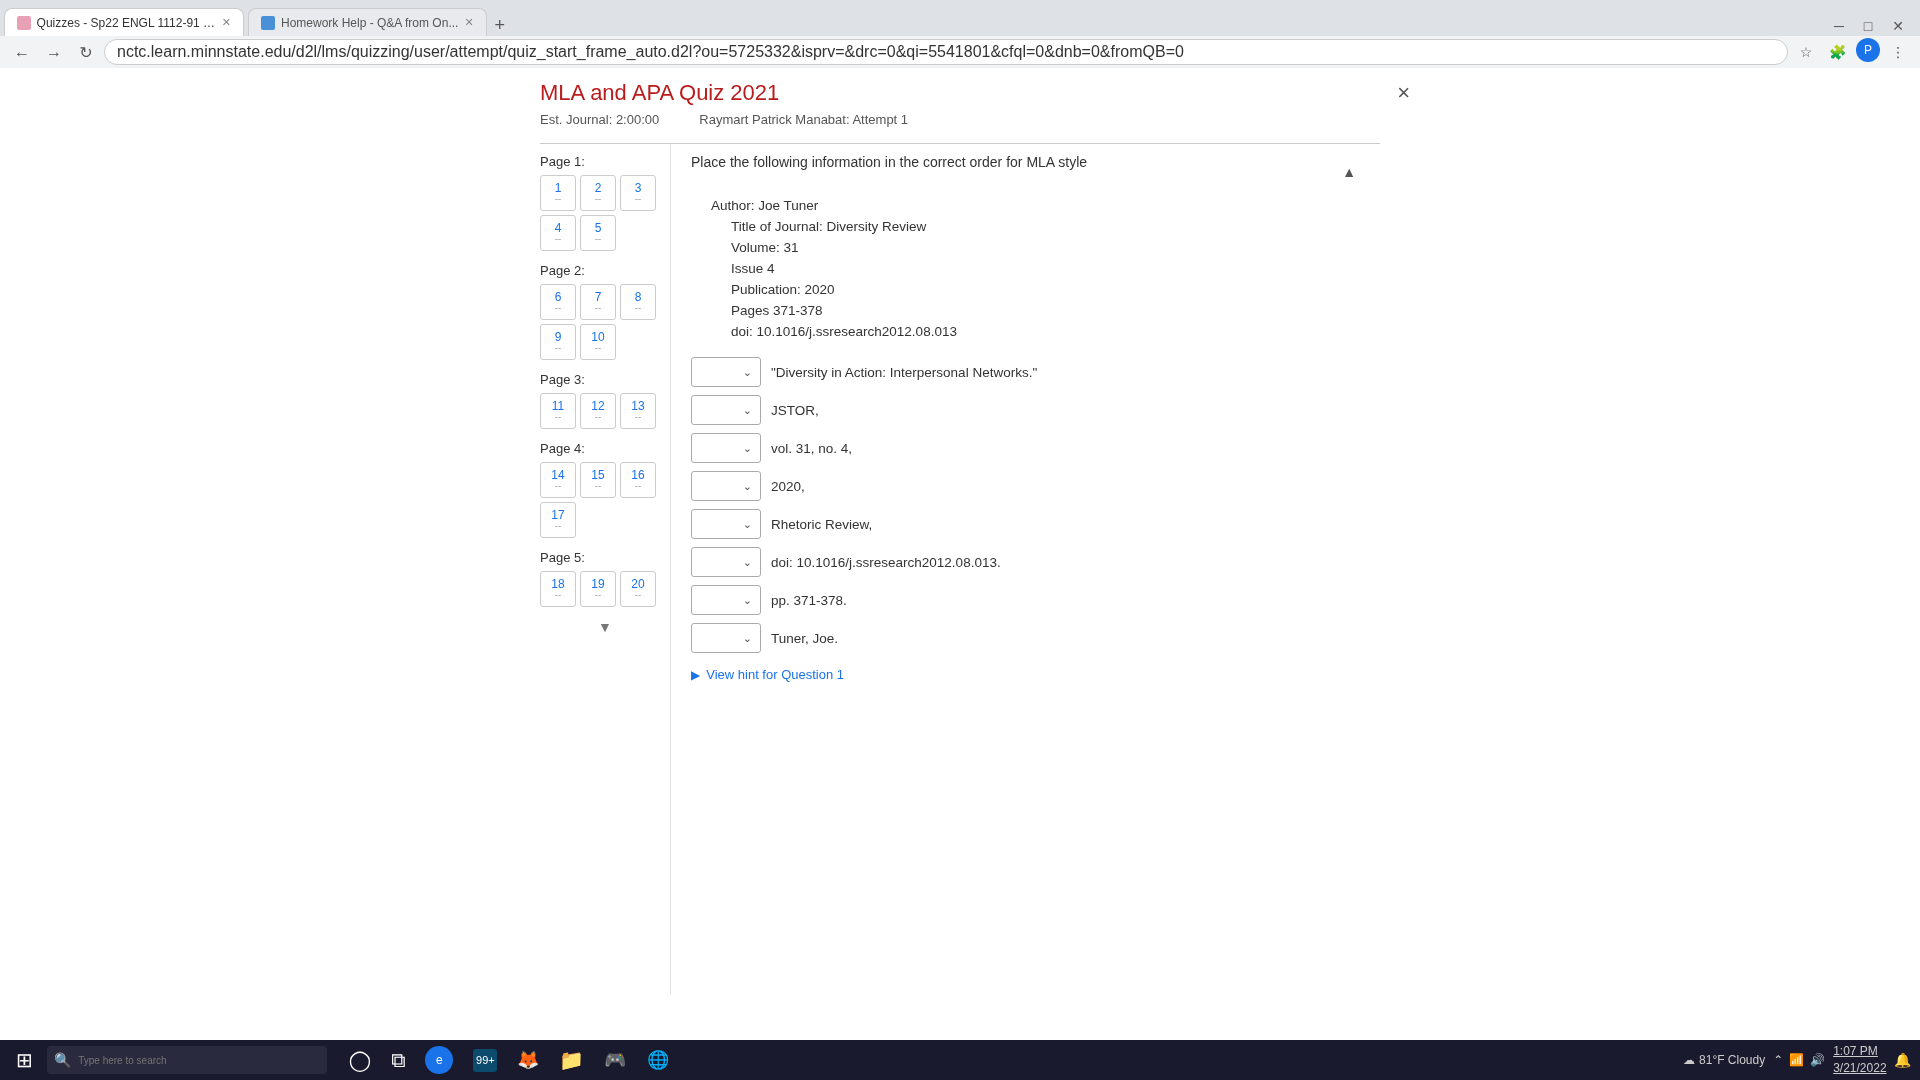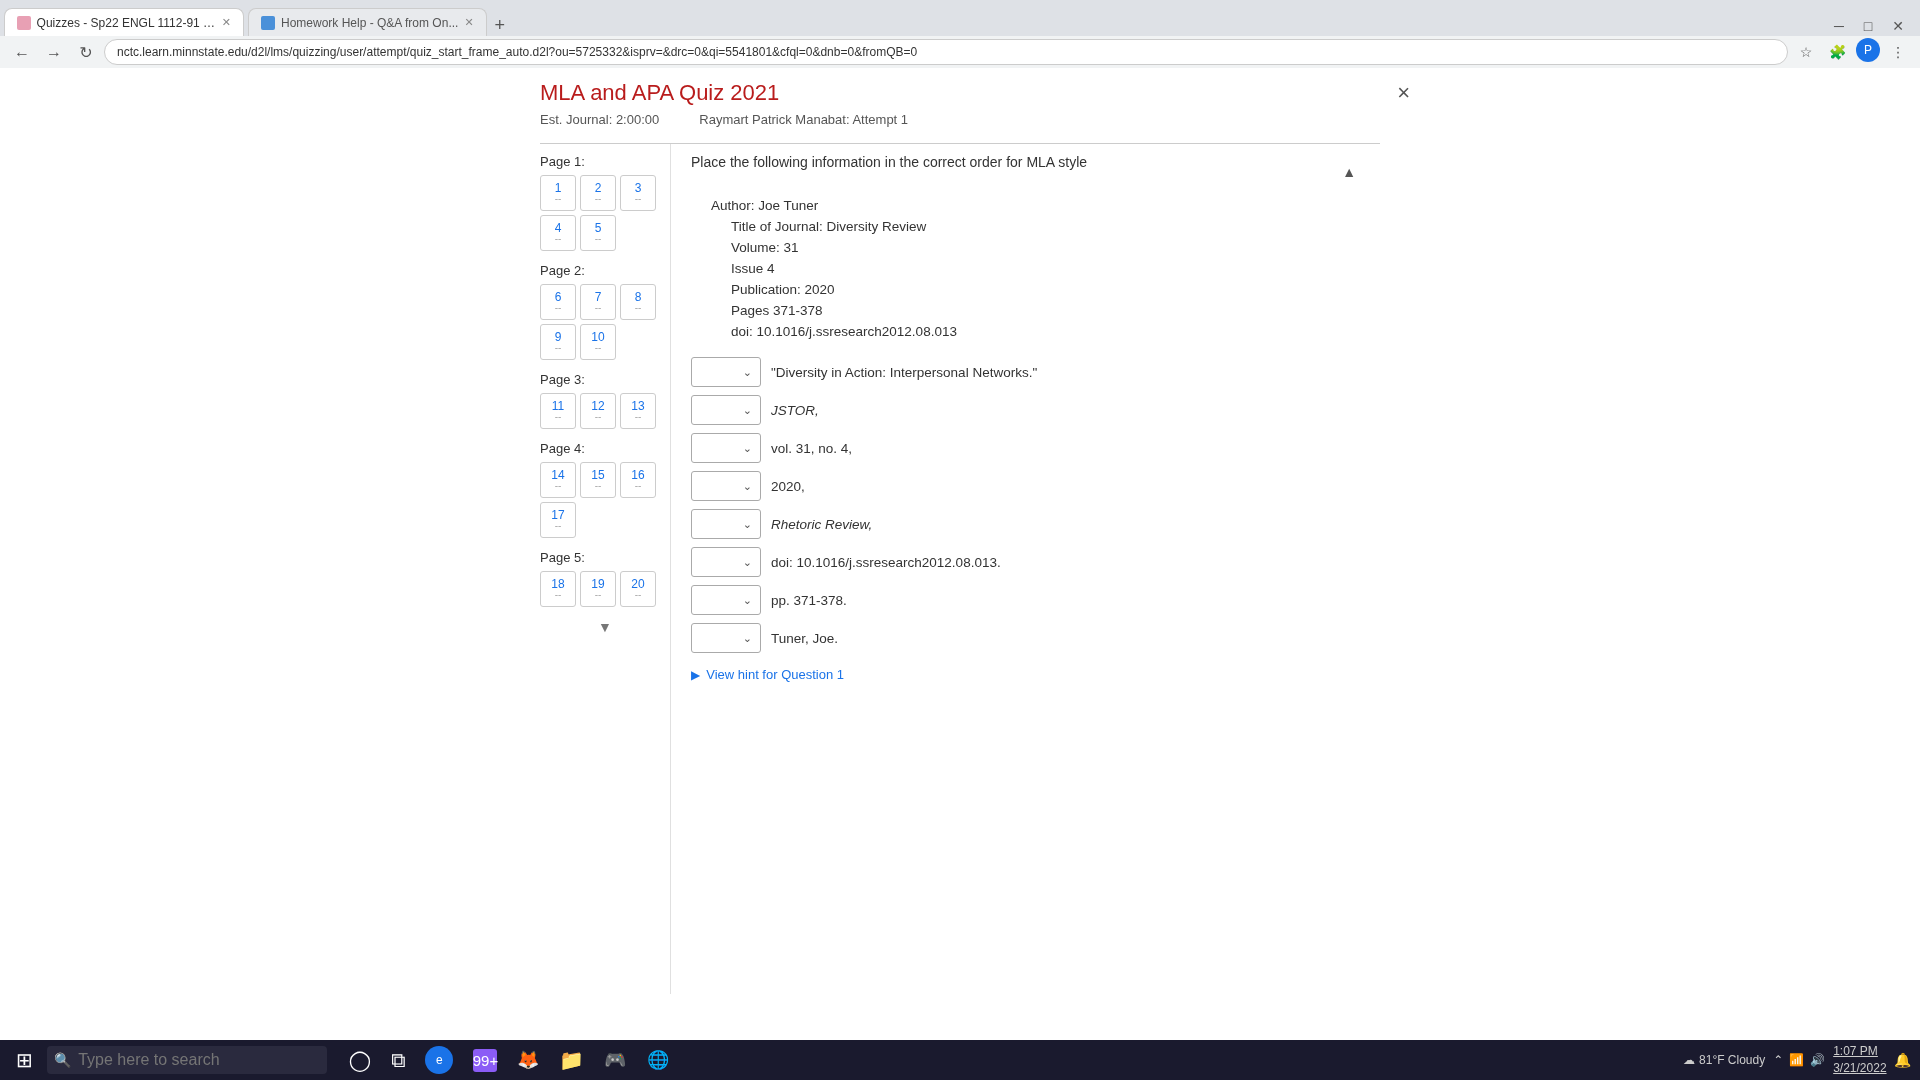--- a/index.html
+++ b/index.html
@@ -9,21 +9,21 @@
     .browser-chrome { background: #f1f3f4; height: 60px; border-bottom: 1px solid #ccc; display: flex; flex-direction: column; }
     .tab-bar { display: flex; align-items: flex-end; height: 36px; background: #dee1e6; padding-top: 8px; }
     .tab { display: flex; align-items: center; height: 28px; padding: 0 12px; background: #fff; border-radius: 8px 8px 0 0; font-size: 12px; color: #333; max-width: 240px; gap: 6px; border: 1px solid #ccc; border-bottom: none; margin-left: 4px; }
     .tab.inactive { background: #e8eaed; color: #555; }
     .tab .tab-favicon-quizzes { background: #e8a0b4; border-radius: 2px; width: 14px; height: 14px; }
     .tab .tab-favicon-hw { background: #4a90d9; border-radius: 2px; width: 14px; height: 14px; }
     .tab .close-tab { margin-left: auto; color: #888; cursor: pointer; font-size: 11px; }
 
     .address-bar-row { display: flex; align-items: center; height: 32px; padding: 2px 8px; gap: 4px; background: #f1f3f4; }
     .nav-btn { background: none; border: none; cursor: pointer; color: #555; font-size: 16px; padding: 4px; border-radius: 50%; width: 28px; height: 28px; display: flex; align-items: center; justify-content: center; }
-    .address-input { flex: 1; height: 26px; border: none; background: #fff; border-radius: 13px; padding: 10px 12px; font-size: 12px; color: #333; outline: none; border: 1px solid #ccc; }
+    .address-input { flex: 1; height: 26px; border: none; background: #fff; border-radius: 13px; padding: 10px 12px; font-size: 16px; color: #333; outline: none; border: 1px solid #ccc; }
     .browser-actions { display: flex; gap: 4px; }
     .browser-action-btn { background: none; border: none; cursor: pointer; color: #555; font-size: 14px; padding: 4px; width: 28px; height: 28px; display: flex; align-items: center; justify-content: center; border-radius: 50%; }
 
     
     .page-content { background: #fff; height: calc(1080px - 60px - 40px); overflow: hidden; }
 
     
     .quiz-container { max-width: 900px; margin: 0 auto; padding: 20px 30px; position: relative; height: 100%; }
     .quiz-title { font-size: 22px; font-weight: normal; color: #b91c1c; margin-bottom: 6px; }
     .quiz-meta { display: flex; gap: 40px; color: #555; font-size: 13px; margin-bottom: 16px; }
@@ -44,35 +44,35 @@
     
     .quiz-content { flex: 1; padding: 10px 20px; overflow-y: auto; border-left: 1px solid #e0e0e0; position: relative; }
     .question-text { font-size: 14px; color: #333; margin-bottom: 28px; }
     .info-block { margin-left: 20px; margin-bottom: 6px; font-size: 13.5px; color: #333; }
     .info-block.indented { margin-left: 40px; }
     .dropdowns-section { margin-top: 18px; }
     .dropdown-row { display: flex; align-items: center; margin-bottom: 8px; gap: 10px; }
     .dropdown-select { width: 70px; height: 30px; border: 1px solid #aaa; border-radius: 3px; background: #fff; font-size: 13px; padding: 2px 4px; cursor: pointer; display: flex; align-items: center; justify-content: space-between; padding: 0 8px; }
     .dropdown-chevron { font-size: 11px; color: #555; }
     .dropdown-text { font-size: 13.5px; color: #333; }
-    .dropdown-text.italic { font-style: italic; }
+    .dropdown-text.italic { }
     .view-hint { display: flex; align-items: center; gap: 6px; color: #1a73e8; font-size: 13px; cursor: pointer; margin-top: 14px; }
     .view-hint-triangle { color: #1a73e8; font-size: 12px; }
 
     
     .quiz-content::-webkit-scrollbar { width: 8px; }
     .quiz-content::-webkit-scrollbar-track { background: #f0f0f0; }
     .quiz-content::-webkit-scrollbar-thumb { background: #bbb; border-radius: 4px; }
 
     
     .taskbar { height: 40px; background: #1a1a2e; display: flex; align-items: center; padding: 0 8px; gap: 6px; position: fixed; bottom: 0; left: 0; width: 1920px; z-index: 100; }
     .taskbar-start { background: none; border: none; cursor: pointer; color: #fff; font-size: 20px; padding: 0 8px; }
     .taskbar-search { display: flex; align-items: center; background: #2a2a3e; border-radius: 4px; height: 28px; padding: 0 8px; gap: 6px; width: 280px; }
     .taskbar-search-icon { color: #aaa; font-size: 14px; }
-    .taskbar-search-input { background: none; border: none; color: #ccc; font-size: 16px; outline: none; width: 220px; }
+    .taskbar-search-input { background: none; border: none; color: #ccc; font-size: 10px; outline: none; width: 220px; }
     .taskbar-items { display: flex; gap: 4px; align-items: center; margin-left: 8px; }
     .taskbar-item { background: none; border: none; cursor: pointer; color: #fff; font-size: 20px; padding: 2px 8px; height: 36px; display: flex; align-items: center; justify-content: center; border-radius: 3px; }
     .taskbar-item-edge { background: #1a73e8; width: 28px; height: 28px; border-radius: 50%; display: flex; align-items: center; justify-content: center; font-size: 12px; color: #fff; }
     .taskbar-item-badge { position: relative; }
     .taskbar-right { margin-left: auto; display: flex; align-items: center; gap: 8px; color: #ccc; font-size: 12px; }
     .taskbar-clock { text-align: left; line-height: 1.4; text-decoration: underline; }
     .taskbar-system-icons { display: flex; gap: 6px; align-items: center; }
     .weather-info { display: flex; align-items: center; gap: 4px; font-size: 12px; color: #ccc; }
     .notification-btn { background: none; border: none; cursor: pointer; color: #ccc; font-size: 14px; }
 
@@ -337,21 +337,21 @@
     <span class="taskbar-search-icon">🔍</span>
     <input class="taskbar-search-input" type="text" placeholder="Type here to search" style="">
   </div>
   <div class="taskbar-items">
     <button class="taskbar-item">◯</button>
     <button class="taskbar-item">⧉</button>
     <button class="taskbar-item">
       <div class="taskbar-item-edge">e</div>
     </button>
     <button class="taskbar-item taskbar-item-badge" style="position:relative;">
-      <span style="background:#8b5cf6;width:24px;height:23px;border-radius:3px;display:flex;align-items:center;justify-content:center;font-size:15px;color:#fff;">99+</span>
+      <span style="background:#0c4a6e;width:24px;height:23px;border-radius:3px;display:flex;align-items:center;justify-content:center;font-size:11px;color:#fff;">99+</span>
     </button>
     <button class="taskbar-item">
       <span style="color:#ff6611;font-size:18px;">🦊</span>
     </button>
     <button class="taskbar-item">📁</button>
     <button class="taskbar-item">
       <span style="font-size:18px;">🎮</span>
     </button>
     <button class="taskbar-item">
       <span style="font-size:18px;">🌐</span>

